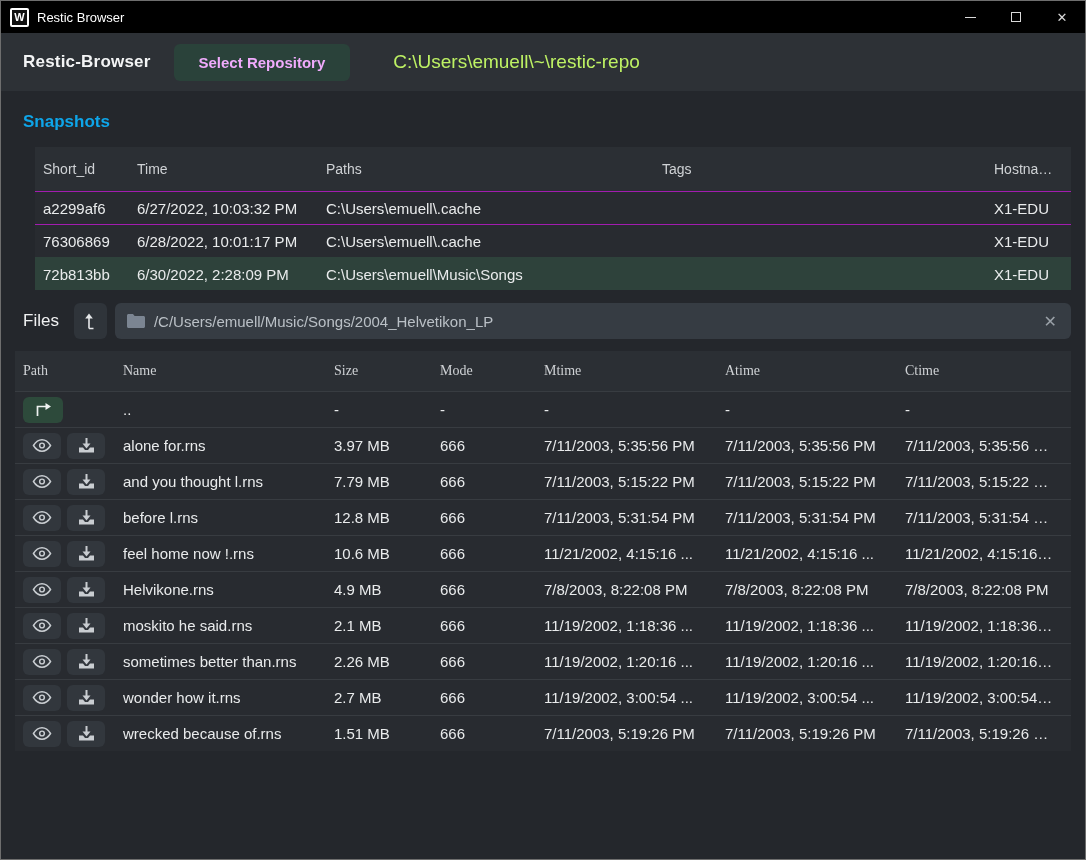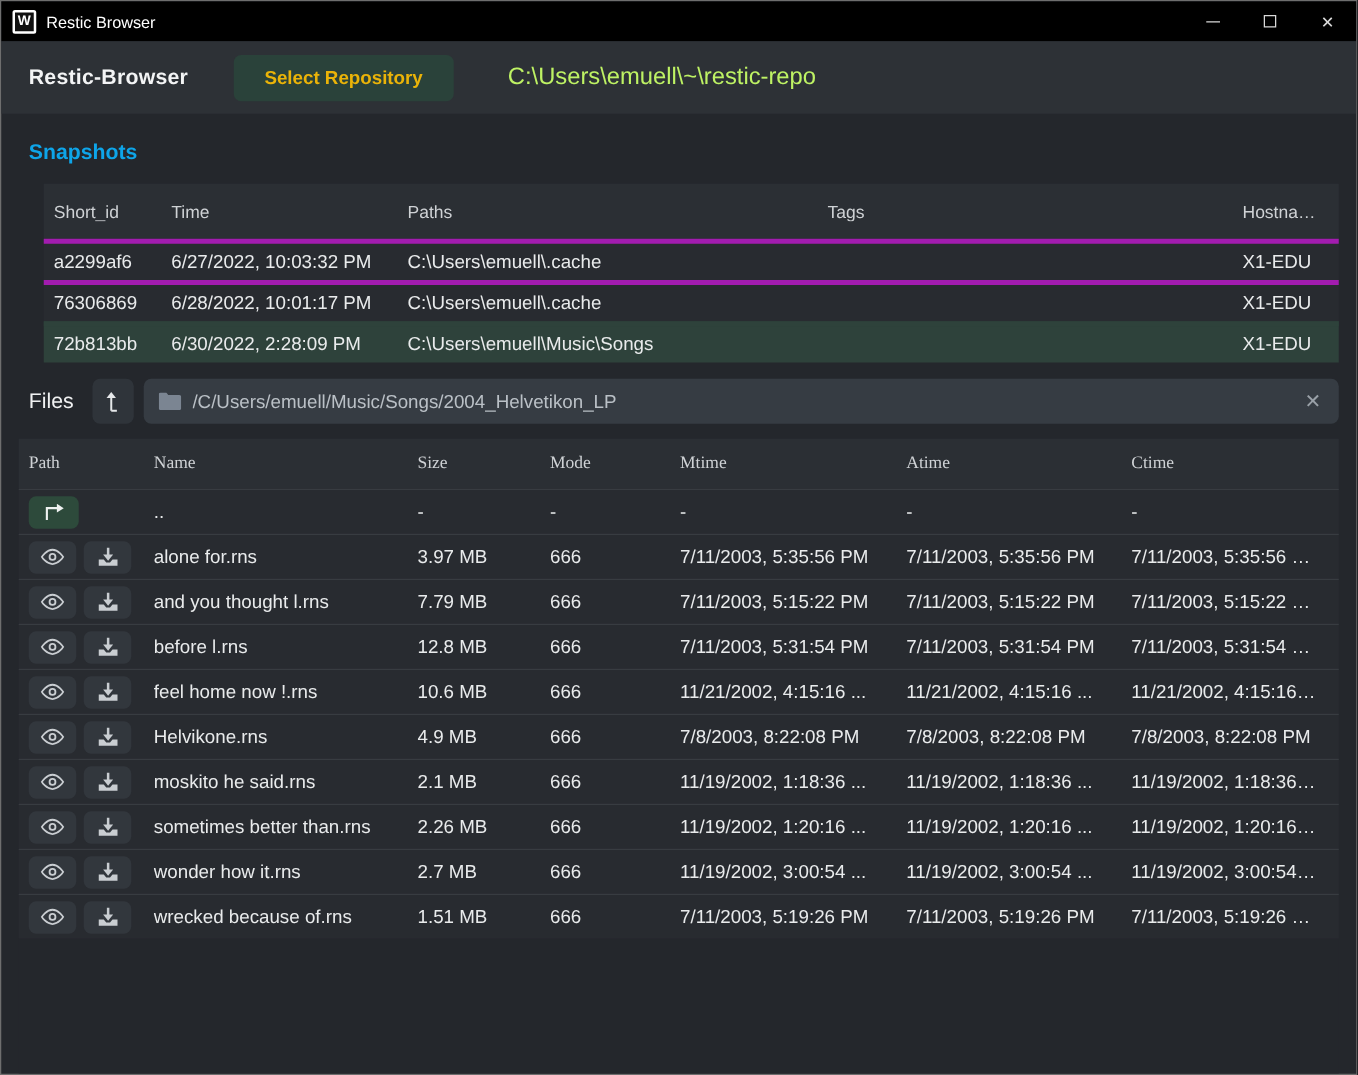--- a/index.html
+++ b/index.html
@@ -23,36 +23,36 @@
   }
   .titlebar-title { font-size:13px; color:#fff; }
   .win-controls { margin-left:auto; display:flex; height:100%; }
   .win-btn { width:46px; height:100%; display:flex; align-items:center; justify-content:center; color:#d9d9d9; font-size:13px; }
   .win-btn .minus { display:block; width:11px; height:1px; background:#d9d9d9; }
   .win-btn .square { display:block; width:10px; height:10px; border:1px solid #d9d9d9; }
   
   .toolbar { height:58px; background:#2d3136; display:flex; align-items:center; padding:0 22px; flex:0 0 auto; }
   .brand { font-size:17px; font-weight:bold; color:#f3f4f5; letter-spacing:.2px; }
   .repo-btn {
-    margin-left:36px;
-    background:#2a423a; color:#eab308; border:none; border-radius:6px;
+    margin-left:23px;
+    background:#2a423a; color:#f0abfc; border:none; border-radius:6px;
     font-family:inherit; font-size:15px; font-weight:bold;
     padding:10px 25px; cursor:pointer;
   }
   .repo-path { margin-left:43px; font-size:19px; color:#bef264; }
   
   .main { flex:1; padding:0 14px; display:flex; flex-direction:column; overflow:hidden; }
   .section-title { font-size:17px; font-weight:bold; color:#0ea5e9; padding:21px 8px 15px 8px; }
   
   .thead { background:#2b2f34; color:#cfd2d5; font-size:14px; }
   .row { display:grid; align-items:center; padding:0 8px; }
   .snap-grid { grid-template-columns:94px 189px 336px 332px 1fr;margin-left:20px; }
   .file-grid { grid-template-columns:100px 211px 106px 104px 181px 180px 1fr; }
   .thead.row { height:44px; }
-  .snap-row { height:33px; font-size:15px; background:#282b30; border-top:4px solid #a21caf; cursor:pointer; }
+  .snap-row { height:33px; font-size:15px; background:#282b30; border-top:1px solid #a21caf; cursor:pointer; }
   .snap-row.selected { background:#2e423b; border-top-color:#2e423b; }
   .file-thead.row { height:40px;font-family:Liberation Serif, serif; }
   .file-row { height:36px; font-size:15px; background:#282b30; border-top:1px solid #383c41; }
   .cell { overflow:hidden; white-space:nowrap; text-overflow:ellipsis; padding-right:10px; }
   
   .files-bar { display:flex; align-items:center; padding:13px 0 12px 0; }
   .files-label { font-size:17px; font-weight:normal; color:#f0f1f2; margin-left:8px; }
   .up-btn {
     margin-left:15px; width:33px; height:36px; border:none; border-radius:6px;
     background:#2f343a; color:#e6e8ea; display:flex; align-items:center; justify-content:center; cursor:pointer;

